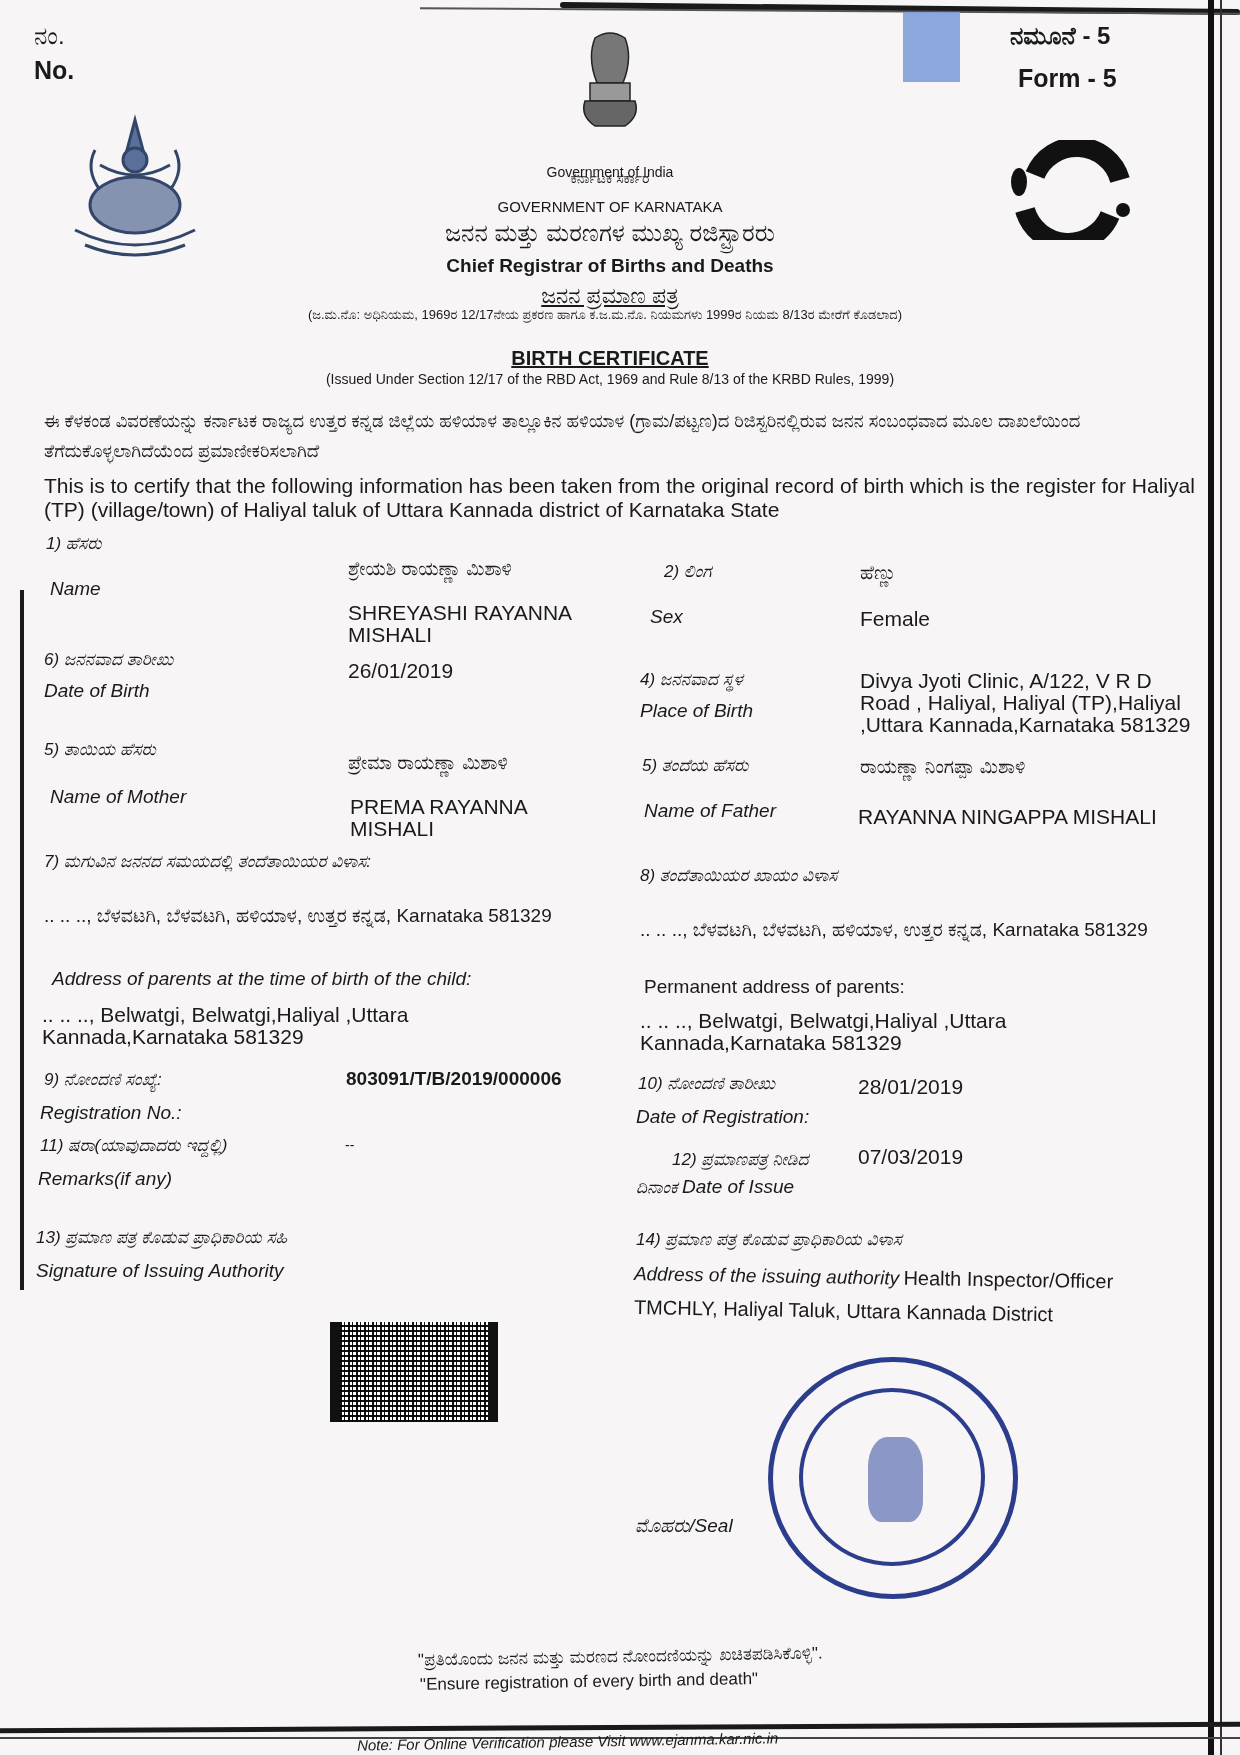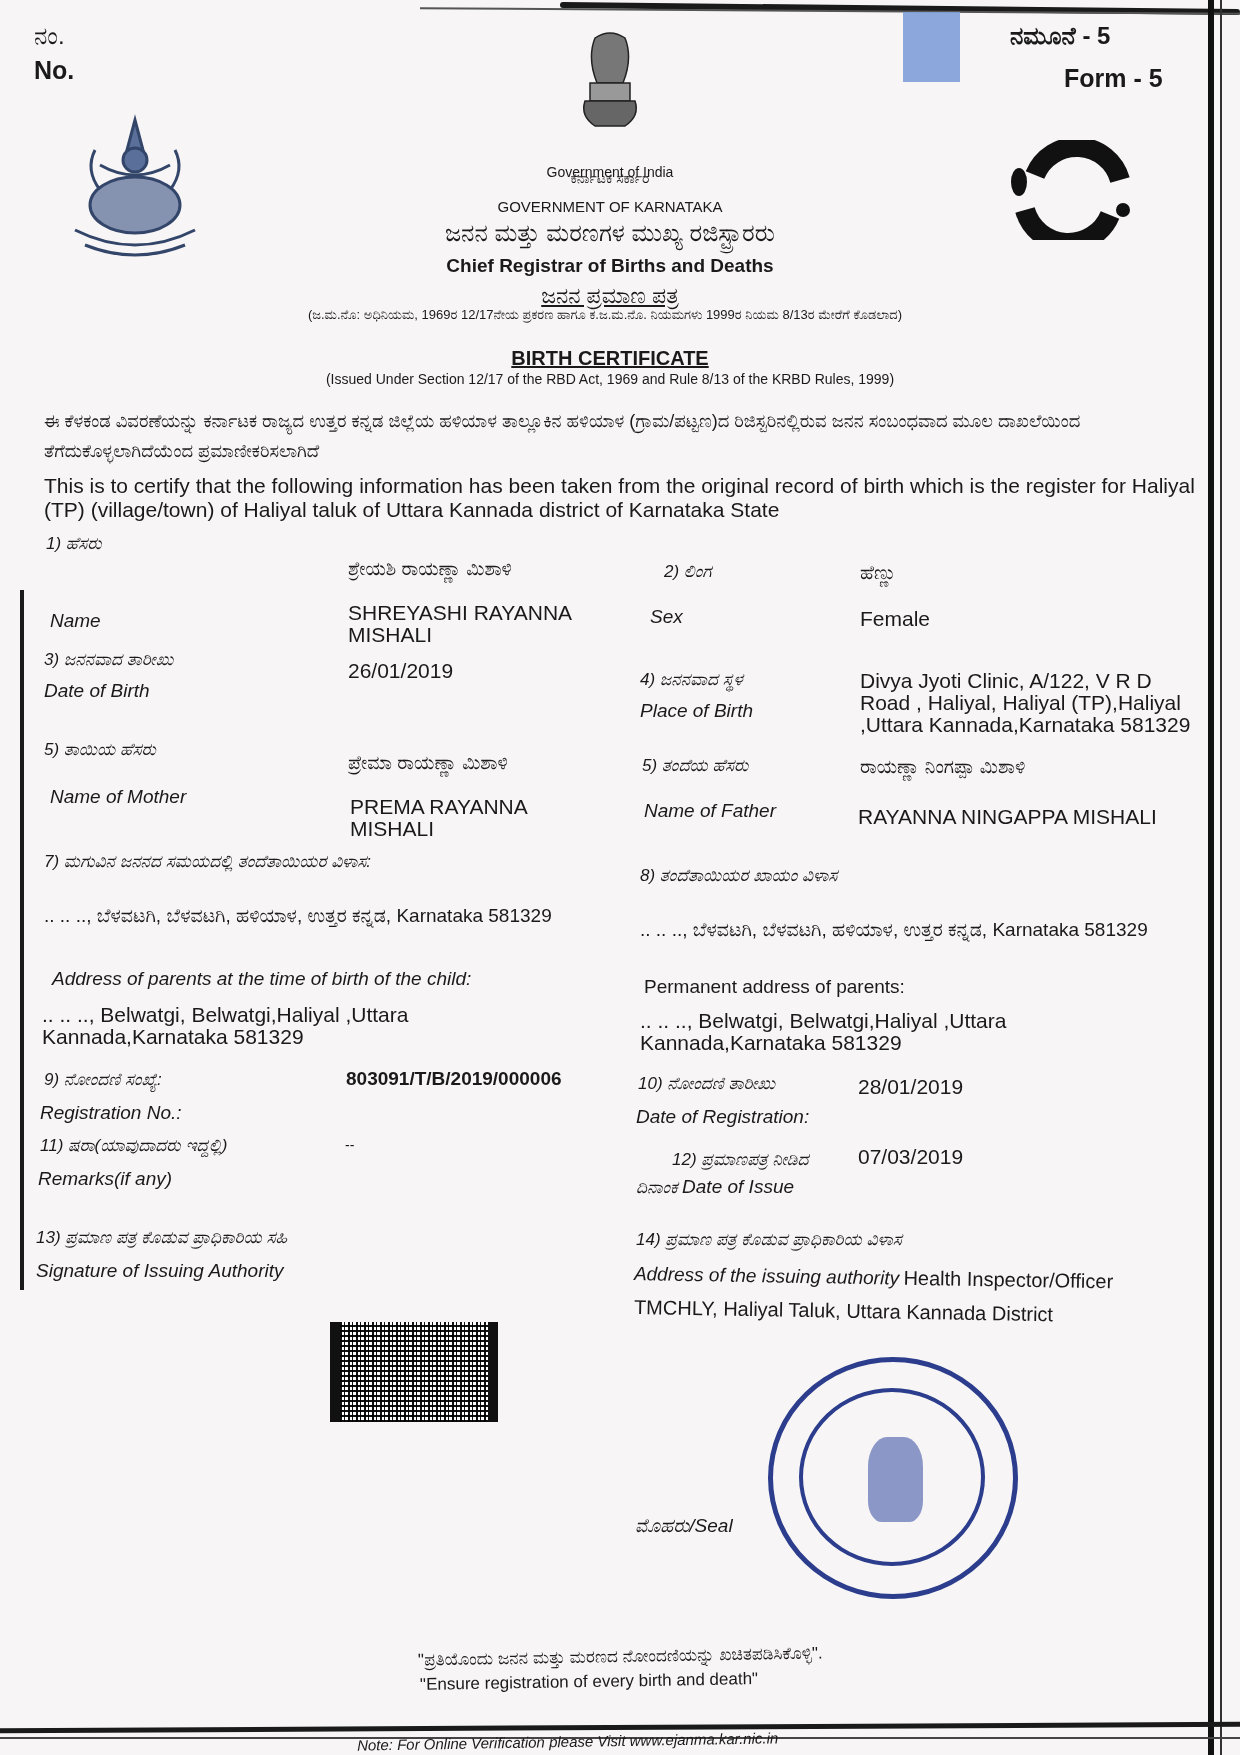--- a/index.html
+++ b/index.html
@@ -26,21 +26,21 @@
       position:absolute; left:0; top:1725px; width:1240px; height:5px; background:#1a1a1a;
       transform: rotate(-0.3deg);
     }
     .bottom-line2 {
       position:absolute; left:0; top:1737px; width:1240px; height:2px; background:#444;
     }
 
     .no-kn { left: 34px; top: 22px; font-size: 24px; }
     .no-en { left: 34px; top: 56px; font-size: 25px; font-weight: bold; }
     .form-kn { left: 1010px; top: 22px; font-size: 24px; font-weight: bold; }
-    .form-en { left: 1018px; top: 64px; font-size: 25px; font-weight: bold; margin-left: 46px; }
+    .form-en { left: 1018px; top: 64px; font-size: 25px; font-weight: bold; }
     .blue-patch { left: 903px; top: 12px; width: 57px; height: 70px; background: #7e9fd9; opacity: 0.9; }
 
     .emblem-left { left: 55px; top: 110px; width: 160px; height: 150px; }
     .emblem-center { left: 575px; top: 28px; width: 70px; height: 110px; }
     .logo-right { left: 1005px; top: 140px; width: 130px; height: 100px; }
 
     .center { left: 300px; width: 620px; text-align: center; }
     .gov-india { top: 164px; font-size: 14px; }
     .kar-kn { top: 170px; font-size: 14px; }
     .gov-kar { top: 198px; font-size: 15px; }
@@ -135,30 +135,30 @@
 <div class="abs center reg-en">Chief Registrar of Births and Deaths</div>
 <div class="abs center cert-kn">ಜನನ ಪ್ರಮಾಣ ಪತ್ರ</div>
 <div class="abs act-kn">(ಜ.ಮ.ನೊ: ಅಧಿನಿಯಮ, 1969ರ 12/17ನೇಯ ಪ್ರಕರಣ ಹಾಗೂ ಕ.ಜ.ಮ.ನೊ. ನಿಯಮಗಳು 1999ರ ನಿಯಮ 8/13ರ ಮೇರೆಗೆ ಕೊಡಲಾದ)</div>
 <div class="abs center cert-en">BIRTH CERTIFICATE</div>
 <div class="abs issued-en">(Issued Under Section 12/17 of the RBD Act, 1969 and Rule 8/13 of the KRBD Rules, 1999)</div>
 
 <div class="abs intro-kn">ಈ ಕೆಳಕಂಡ ವಿವರಣೆಯನ್ನು ಕರ್ನಾಟಕ ರಾಜ್ಯದ ಉತ್ತರ ಕನ್ನಡ ಜಿಲ್ಲೆಯ ಹಳಿಯಾಳ ತಾಲ್ಲೂಕಿನ ಹಳಿಯಾಳ (ಗ್ರಾಮ/ಪಟ್ಟಣ)ದ ರಿಜಿಸ್ಟರಿನಲ್ಲಿರುವ ಜನನ ಸಂಬಂಧವಾದ ಮೂಲ ದಾಖಲೆಯಿಂದ ತೆಗೆದುಕೊಳ್ಳಲಾಗಿದೆಯೆಂದ ಪ್ರಮಾಣೀಕರಿಸಲಾಗಿದೆ</div>
 <div class="abs intro-en">This is to certify that the following information has been taken from the original record of birth which is the register for Haliyal (TP) (village/town) of Haliyal taluk of Uttara Kannada district of Karnataka State</div>
 
 <div class="abs lbl-kn" style="left:46px;top:534px;">1) ಹೆಸರು</div>
-<div class="abs lbl-en" style="left:50px;top:578px;margin-top:32px;">Name</div>
+<div class="abs lbl-en" style="left:50px;top:578px;">Name</div>
 <div class="abs val-kn" style="left:348px;top:558px;">ಶ್ರೇಯಶಿ ರಾಯಣ್ಣಾ ಮಿಶಾಳಿ</div>
 <div class="abs val" style="left:348px;top:602px;width:280px;">SHREYASHI RAYANNA MISHALI</div>
 
 <div class="abs lbl-kn" style="left:664px;top:562px;">2) ಲಿಂಗ</div>
 <div class="abs lbl-en" style="left:650px;top:606px;">Sex</div>
 <div class="abs val-kn" style="left:860px;top:562px;">ಹೆಣ್ಣು</div>
 <div class="abs val" style="left:860px;top:608px;">Female</div>
 
-<div class="abs lbl-kn" style="left:44px;top:650px;">3) ಜನನವಾದ ತಾರೀಖು</div>
+<div class="abs lbl-kn" style="left:44px;top:650px;">6) ಜನನವಾದ ತಾರೀಖು</div>
 <div class="abs lbl-en" style="left:44px;top:680px;">Date of Birth</div>
 <div class="abs val" style="left:348px;top:660px;">26/01/2019</div>
 
 <div class="abs lbl-kn" style="left:640px;top:670px;">4) ಜನನವಾದ ಸ್ಥಳ</div>
 <div class="abs lbl-en" style="left:640px;top:700px;">Place of Birth</div>
 <div class="abs val" style="left:860px;top:670px;width:345px;overflow:hidden;">Divya Jyoti Clinic,  A/122, V R D Road , Haliyal, Haliyal (TP),Haliyal ,Uttara Kannada,Karnataka 581329</div>
 
 <div class="abs lbl-kn" style="left:44px;top:740px;">5) ತಾಯಿಯ ಹೆಸರು</div>
 <div class="abs lbl-en" style="left:50px;top:786px;">Name of Mother</div>
 <div class="abs val-kn" style="left:348px;top:752px;">ಪ್ರೇಮಾ ರಾಯಣ್ಣಾ ಮಿಶಾಳಿ</div>

